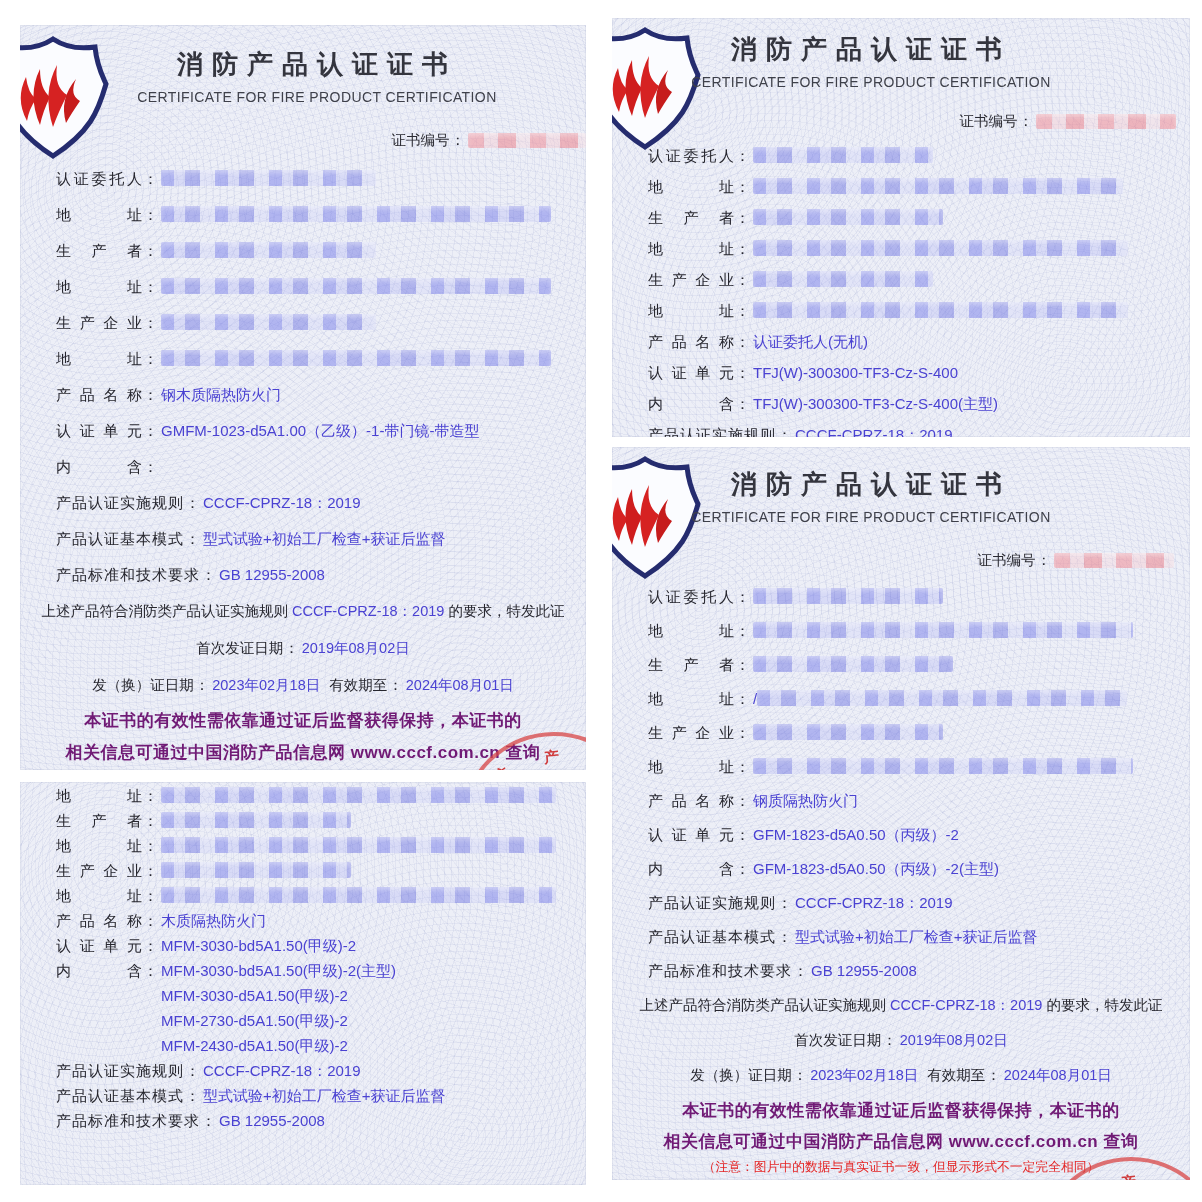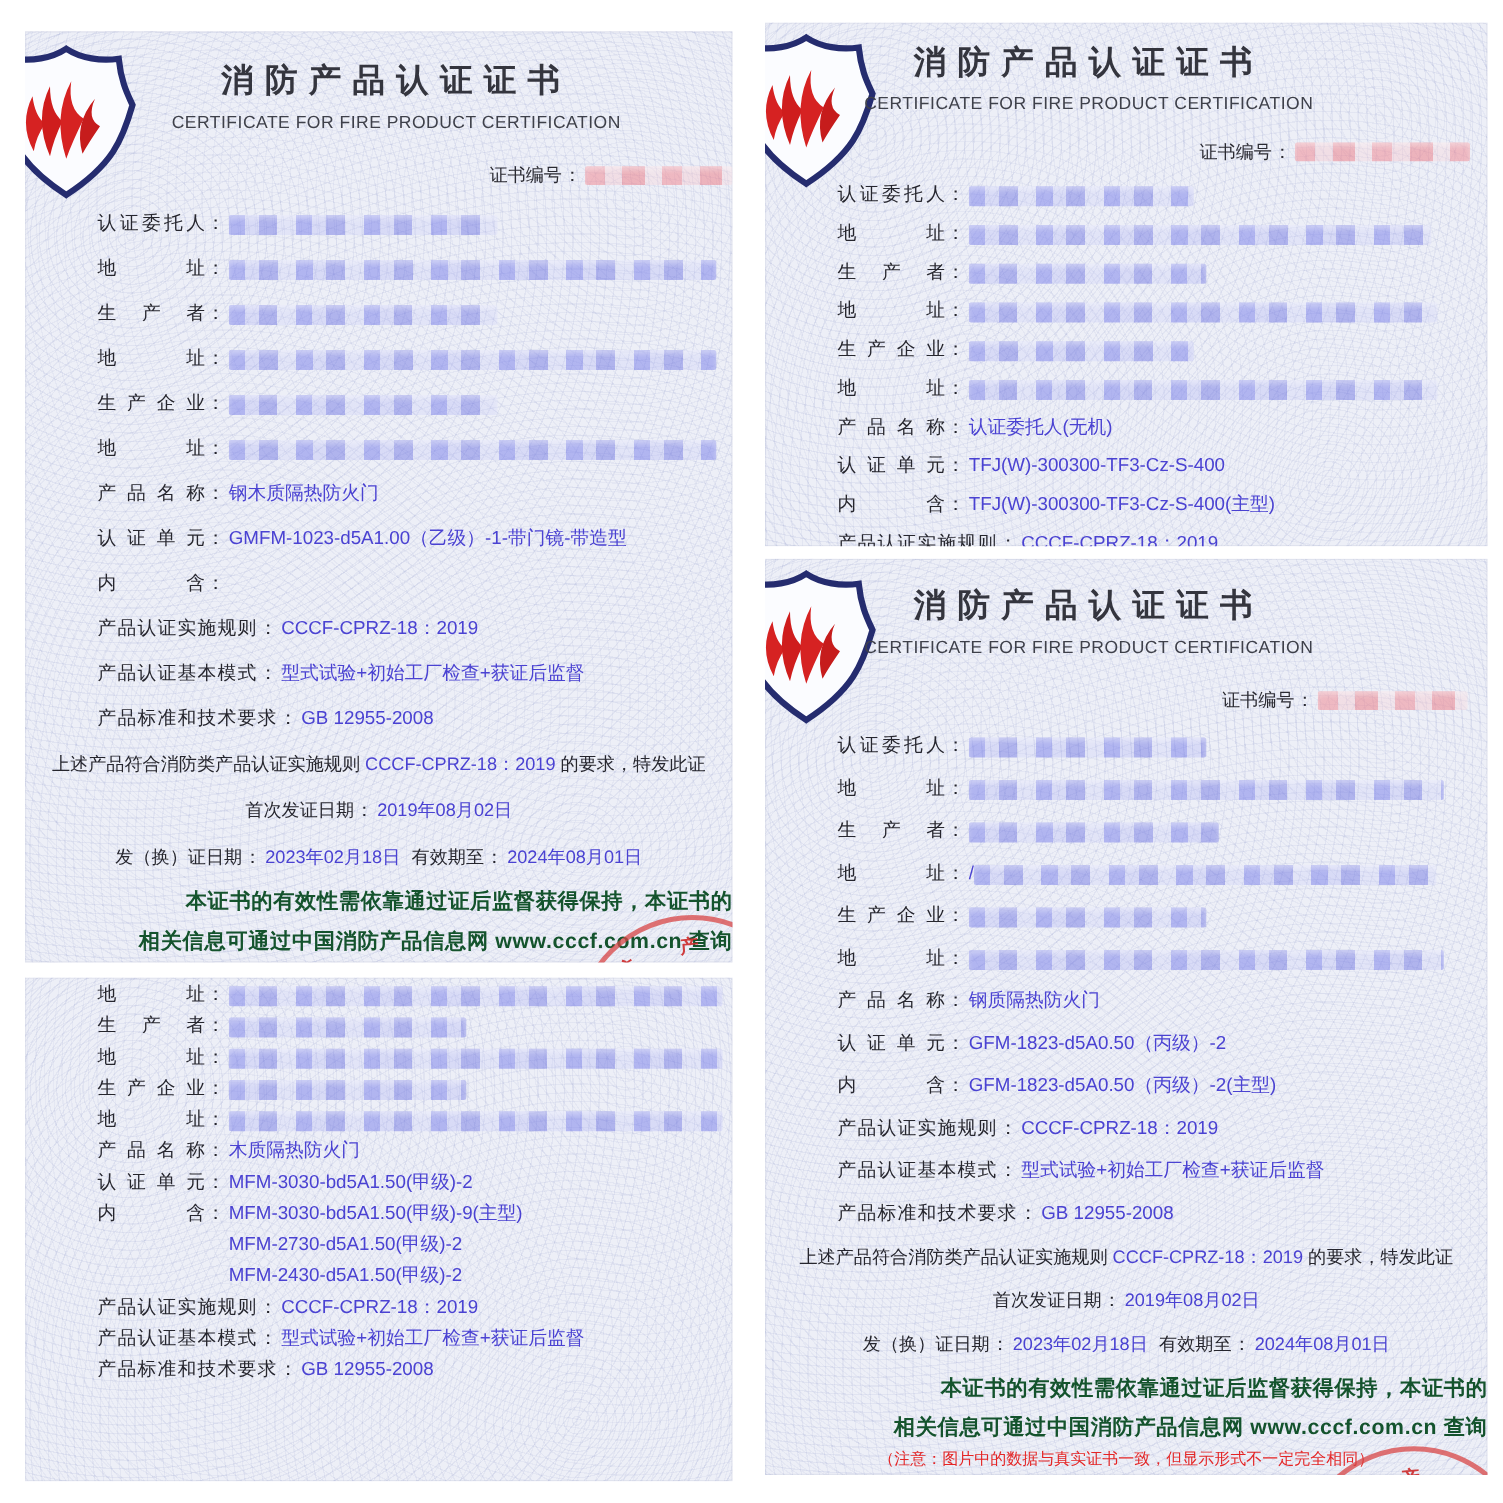--- a/index.html
+++ b/index.html
@@ -37,21 +37,21 @@
   }
   .cert-a .title, .cert-a .subtitle { transform:translateX(14px); }
   .cert-c .title, .cert-c .subtitle,
   .cert-d .title, .cert-d .subtitle { transform:translateX(-30px); }
 
   .certno {
     display:flex; justify-content:flex-end; align-items:center;
     font-size:14.5px; color:#2a2a32;
   }
   .row {
-    display:flex; align-items:flex-end; padding-left:58px;
+    display:flex; align-items:flex-start; padding-left:36px;
     font-size:15px; line-height:18px; white-space:nowrap;
   }
   .lbl {
     display:inline-block; width:86px; color:#26262e;
     text-align:justify; text-align-last:justify; white-space:nowrap;
   }
   .lbl.long { width:auto; text-align-last:auto; letter-spacing:1px; }
   .colon { margin:0 3px 0 1px; }
   .row.cont .lbl, .row.cont .colon { visibility:hidden; }
   .val { color:#4a42d2; }
@@ -65,22 +65,22 @@
   }
   .blur.red {
     height:15px;
     background:repeating-linear-gradient(90deg,
       rgba(240,140,150,.55) 0 16px, rgba(248,190,196,.35) 16px 30px,
       rgba(236,120,130,.50) 30px 48px, rgba(250,205,210,.30) 48px 62px);
   }
 
   .center { text-align:center; font-size:14.5px; color:#26262e; white-space:nowrap; }
   .footer {
-    text-align:right; font-size:17px; font-weight:700;
-    color:#14532d; letter-spacing:.5px; white-space:nowrap;
+    text-align:center; font-size:17px; font-weight:700;
+    color:#701a75; letter-spacing:.5px; white-space:nowrap;
   }
   .note {
     text-align:center; font-size:12.8px; font-weight:400;
     color:#e42525; white-space:nowrap;
   }
   .sp { display:inline-block; width:9px; }
 
   .stamp {
     position:absolute; width:180px; height:180px; border-radius:50%;
     border:4px solid rgba(216,70,70,.75); z-index:2;
@@ -262,21 +262,26 @@
         <span class="val">木质隔热防火门</span>
       </div>
     <div class="row">
         <span class="lbl">认证单元</span>
         <span class="colon">：</span>
         <span class="val">MFM-3030-bd5A1.50(甲级)-2</span>
       </div>
     <div class="row">
         <span class="lbl">内含</span>
         <span class="colon">：</span>
-        <span class="val">MFM-3030-bd5A1.50(甲级)-9(主型)</span>
+        <span class="val">MFM-3030-bd5A1.50(甲级)-2(主型)</span>
+      </div>
+    <div class="row cont">
+        <span class="lbl"></span>
+        <span class="colon">：</span>
+        <span class="val">MFM-3030-d5A1.50(甲级)-2</span>
       </div>
     <div class="row cont">
         <span class="lbl"></span>
         <span class="colon">：</span>
         <span class="val">MFM-2730-d5A1.50(甲级)-2</span>
       </div>
     <div class="row cont">
         <span class="lbl"></span>
         <span class="colon">：</span>
         <span class="val">MFM-2430-d5A1.50(甲级)-2</span>

